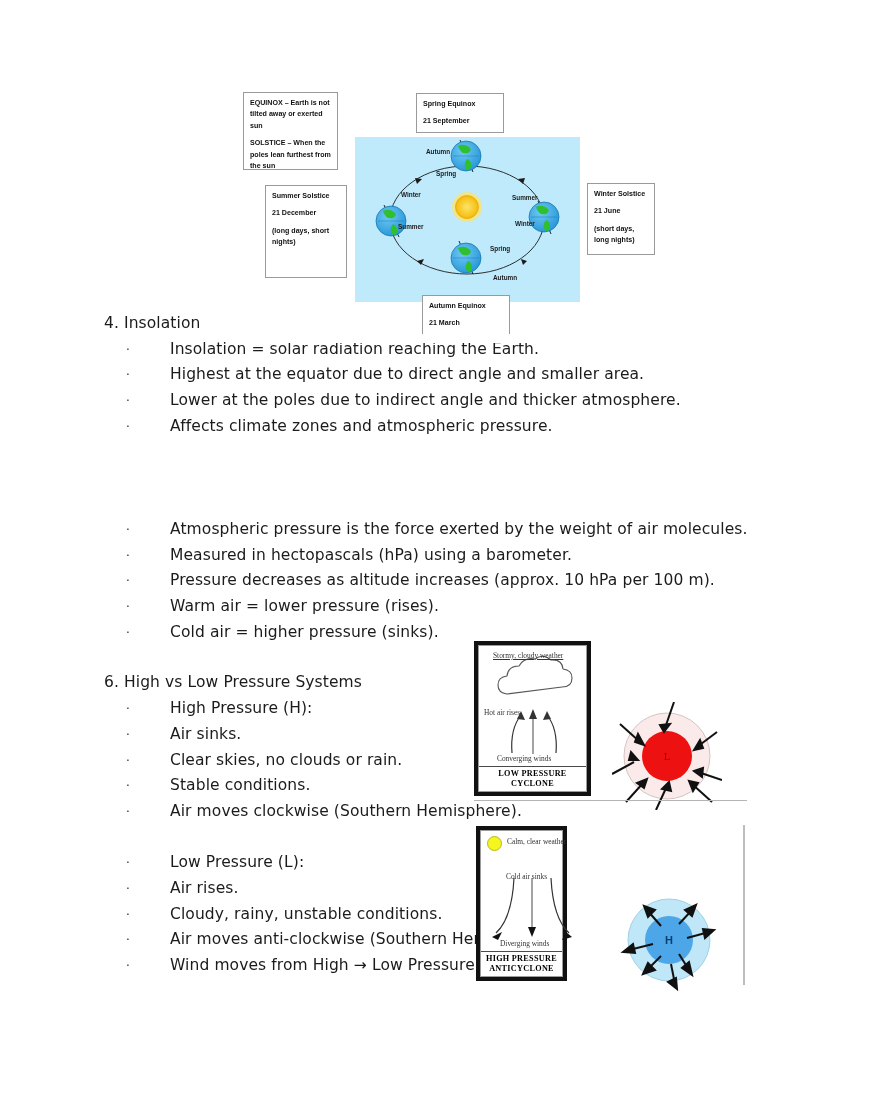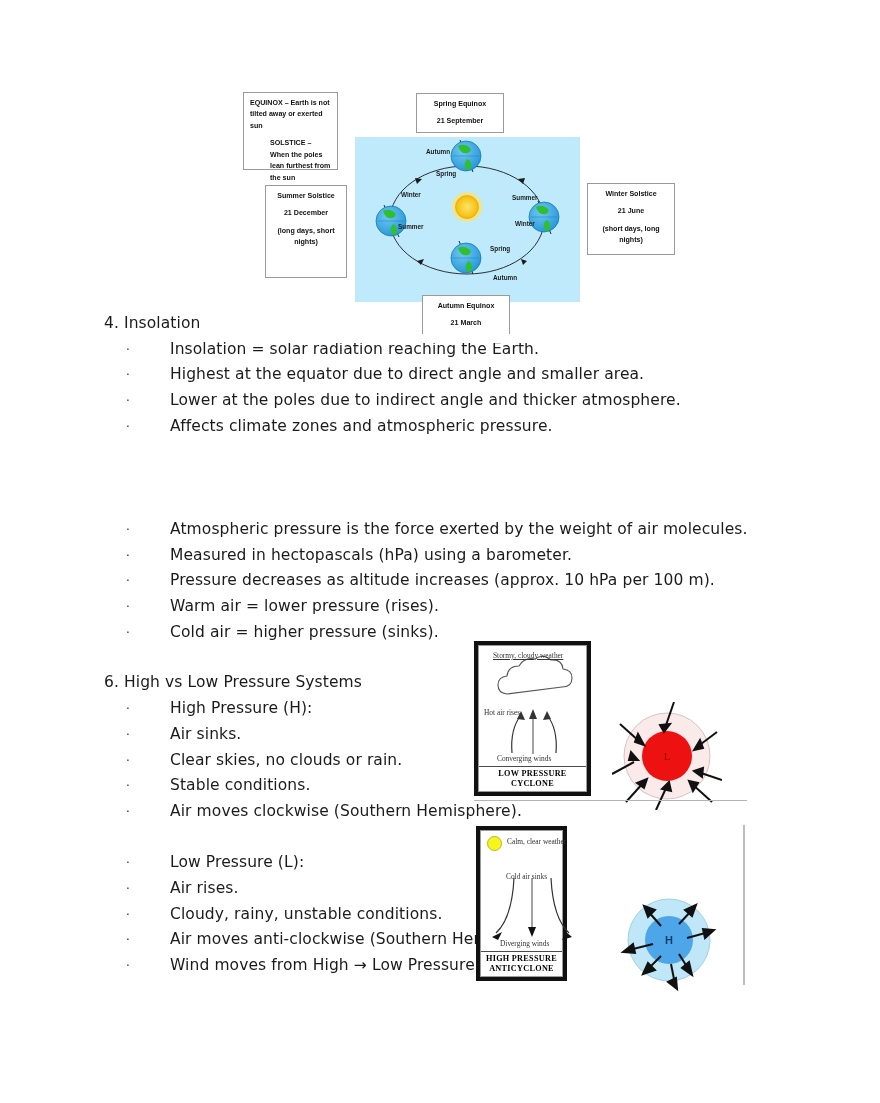--- a/index.html
+++ b/index.html
@@ -41,30 +41,30 @@
     background: #ffffff;
     border: 1px solid #9a9a9a;
     box-sizing: border-box;
     font-family: "Liberation Sans", sans-serif;
     font-weight: bold;
     font-size: 7.1px;
     line-height: 1.62;
     color: #111;
     padding: 5px 6px;
   }
-  .note-box.center { text-align: center; }
+  .note-box.center { }
   .note-box p { margin: 0; }
-  .note-box p.gap { margin-top: 6px; margin-left: 20px; }
+  .note-box p.gap { margin-top: 6px; }
   .note-box.center p + p { margin-top: 6px; }
 
   #definition-box { left: 3px;   top: 4px;   width: 95px;  height: 78px; }
   #spring-equinox-box { left: 176px; top: 5px;  width: 88px; height: 40px; }
   #autumn-equinox-box { left: 182px; top: 207px; width: 88px; height: 40px; }
   #summer-solstice-box { left: 25px;  top: 97px; width: 82px; height: 93px; }
-  #winter-solstice-box { left: 347px; top: 95px; width: 88px; height: 72px; }
+  #winter-solstice-box { left: 347px; top: 95px; width: 68px; height: 72px; }
 
   .season-label {
     position: absolute;
     font-family: "Liberation Sans", sans-serif;
     font-size: 6.4px;
     font-weight: bold;
     color: #1a1a1a;
     white-space: nowrap;
   }
   .heading {

